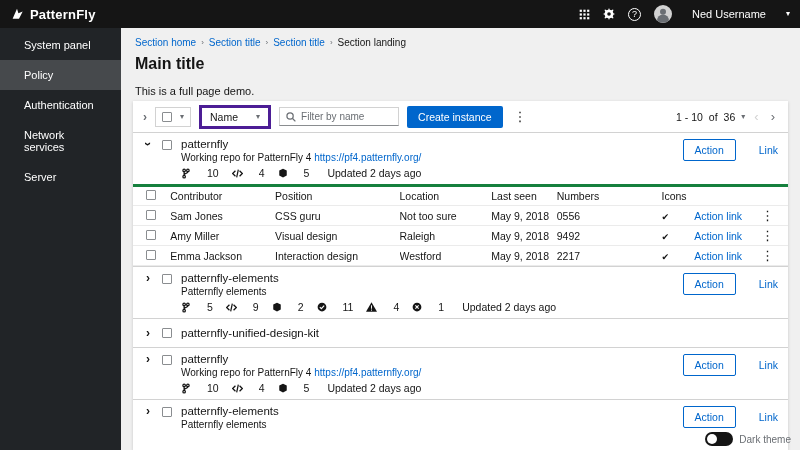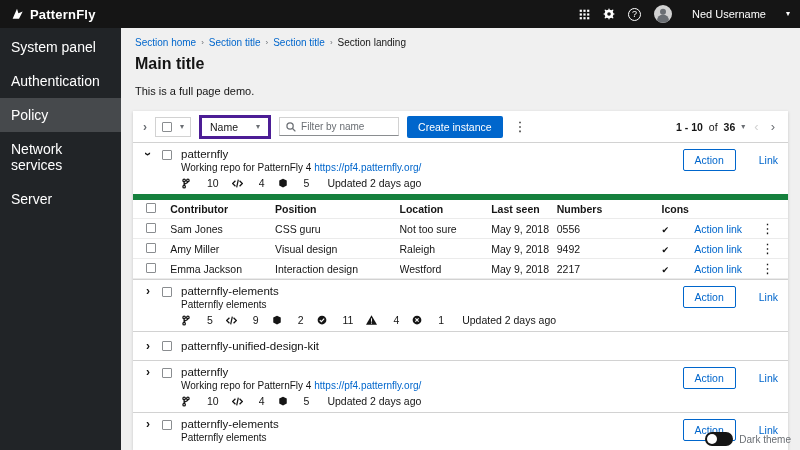--- a/index.html
+++ b/index.html
@@ -12,25 +12,25 @@
   .mast-right{margin-left:auto;display:flex;align-items:center;gap:13px}
   .mast-btn{display:flex;align-items:center;justify-content:center;cursor:pointer}
   .qmark{width:13px;height:13px;border:1px solid #fff;border-radius:50%;color:#fff;font-size:9px;
     display:flex;align-items:center;justify-content:center}
   .user{display:flex;align-items:center;gap:20px;color:#fff;font-size:11px;cursor:pointer}
   .caret{font-size:8px;line-height:1}
   .caret.light{color:#fff}
   
   .layout{display:flex;height:422px}
   .sidebar{width:121px;background:#212427;flex-shrink:0;padding-top:2px}
-  .nav-item{display:block;padding:9px 11px;font-size:14px;color:#fff;cursor:pointer}
+  .nav-item{display:block;padding:9px 24px;font-size:11px;color:#fff;cursor:pointer}
   .nav-item.selected{background:#46494c}
   .main{flex:1;display:flex;flex-direction:column;position:relative;overflow:hidden}
   
-  .page-head{padding:9px 14px 14px}
+  .page-head{padding:9px 14px 4px}
   .breadcrumb{display:flex;align-items:center;gap:5px;font-size:10px}
   .crumb{color:#0066cc;cursor:pointer}
   .crumb.current{color:#151515;cursor:default}
   .crumb-sep{color:#6a6e73;font-size:8px}
   .page-title{font-size:16px;font-weight:700;color:#151515;margin-top:7px}
   .page-desc{font-size:11px;color:#151515;margin-top:12px}
   
   .card{background:#fff;margin:0 12px;box-shadow:0 1px 3px rgba(3,3,3,.18);flex:1;overflow:hidden}
   
   .toolbar{display:flex;align-items:center;gap:8px;padding:5px 10px;height:31px}
@@ -44,21 +44,21 @@
     padding:3px 8px;font-size:10.5px;color:#151515;cursor:pointer}
   .search{display:flex;align-items:center;gap:5px;border:1px solid #d2d2d2;border-bottom-color:#8a8d90;
     background:#fff;padding:3px 6px;width:120px}
   .search input{border:none;outline:none;font-size:10px;width:100%;color:#151515;
     font-family:"Liberation Sans",sans-serif}
   .search input::placeholder{color:#6a6e73}
   .btn-primary{background:#0066cc;color:#fff;font-size:10.5px;padding:5px 11px;border:none;
     border-radius:2px;cursor:pointer;font-family:"Liberation Sans",sans-serif}
   .kebab{color:#151515;font-size:13px;line-height:1;padding:0 3px;cursor:pointer}
   .pag{margin-left:auto;display:flex;align-items:center;gap:6px;font-size:10.5px;color:#151515}
-  .pag b{font-weight:700}
+  .pag b{font-weight:400}
   .pag-nav{font-size:13px;line-height:1;cursor:pointer;padding:0 3px}
   .pag-nav.disabled{color:#d2d2d2;cursor:default}
   .pag-nav.active{color:#6a6e73}
   
   .dl-row{border-top:1px solid #d2d2d2;display:flex;gap:9px;padding:5px 10px;align-items:flex-start}
   .dl-row.compact{align-items:center;padding:8px 10px}
   .row-chev{color:#151515;font-size:12px;font-weight:700;line-height:1;display:inline-block;
     cursor:pointer;width:10px;text-align:center}
   .row-chev.expanded{transform:rotate(90deg)}
   .dl-row .cb{margin-top:2px}
@@ -70,21 +70,21 @@
   .stats{display:flex;align-items:center;gap:13px;font-size:10.5px;color:#151515;margin-top:2px}
   .stat{display:flex;align-items:center;gap:16px}
   .updated{margin-left:5px}
   .dl-actions{margin-left:auto;display:flex;align-items:center;gap:23px;padding-top:1px}
   .btn-outline{border:1px solid #0066cc;color:#0066cc;background:#fff;font-size:10.5px;
     padding:4px 11px;border-radius:2px;cursor:pointer;font-family:"Liberation Sans",sans-serif}
   .link-text{color:#0066cc;font-size:10.5px;cursor:pointer}
   
   table{width:100%;border-collapse:collapse;font-size:10.5px;table-layout:fixed}
   th,td{text-align:left;padding:3px 6px 3px 0;white-space:nowrap;overflow:hidden}
-  th{font-weight:700;color:#151515;border-top:6px solid #15803d;border-bottom:1px solid #ebebeb}
+  th{font-weight:400;color:#151515;border-top:3px solid #15803d;border-bottom:1px solid #ebebeb}
   td{border-bottom:1px solid #ebebeb;color:#151515}
   .col-cb{width:30px;padding-left:13px}
   .col-contrib{width:16%}.col-pos{width:19%}.col-loc{width:14%}.col-seen{width:10%}
   .col-num{width:16%}.col-ico{width:5%}.col-act{width:9%}.col-keb{width:28px;text-align:center}
   td.col-act{color:#0066cc;cursor:pointer}
   .check-glyph{font-size:9px;color:#151515}
   
   .theme{position:absolute;right:9px;bottom:4px;display:flex;align-items:center;gap:6px;z-index:10}
   .toggle{width:28px;height:14px;border-radius:7px;background:#151515;position:relative;cursor:pointer}
   .knob{width:10px;height:10px;border-radius:50%;background:#fff;position:absolute;top:2px;left:2px}
@@ -135,22 +135,22 @@
       <span>Ned Username</span>
       <span class="caret light">▾</span>
     </div>
   </div>
 </header>
 
 <div class="layout">
 
   <nav class="sidebar">
     <a class="nav-item">System panel</a>
+    <a class="nav-item selected">Policy</a>
     <a class="nav-item">Authentication</a>
-    <a class="nav-item selected">Policy</a>
     <a class="nav-item">Network services</a>
     <a class="nav-item">Server</a>
   </nav>
 
   <div class="main">
     <div class="page-head">
       <div class="breadcrumb">
         <span class="crumb">Section home</span>
         <span class="crumb-sep">›</span>
         <span class="crumb">Section title</span>

